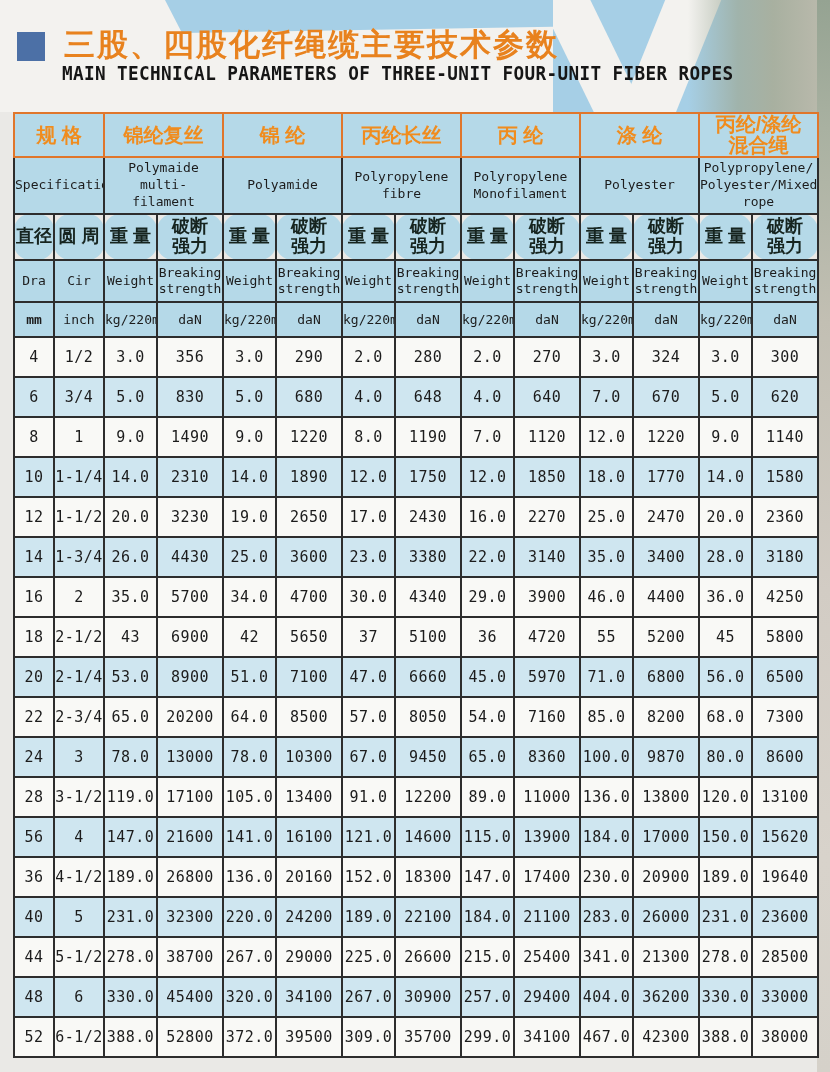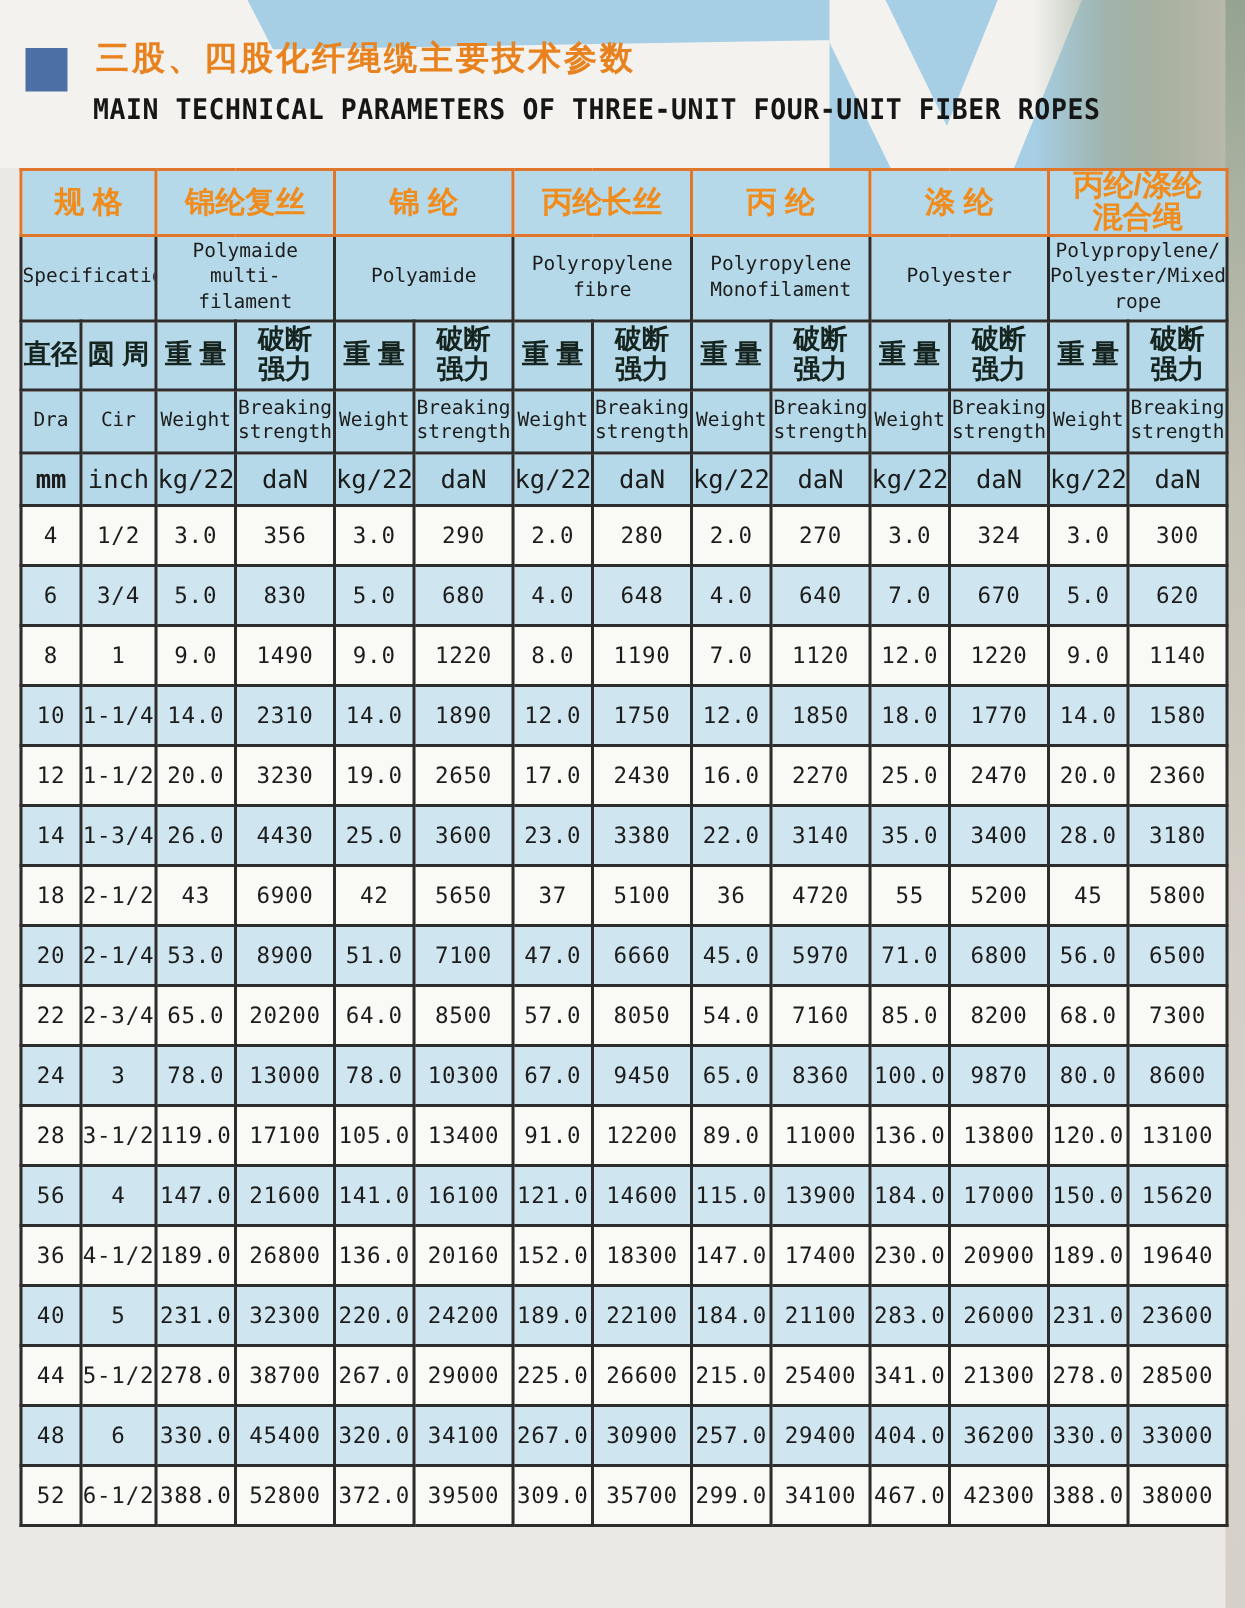--- a/index.html
+++ b/index.html
@@ -15,41 +15,41 @@
     clip-path:polygon(165px 0, 712px 0, 598px 26px, 182px 33px); }
   .top-right-blue { position:absolute; left:553px; top:0; width:264px; height:112px; background:#a6cfe6; overflow:hidden; }
   .top-right-blue .vbar1 { position:absolute; left:18px; top:-70px; width:46px; height:260px; background:#f3f2ef; transform:rotate(-26deg); }
   .top-right-blue .vbar2 { position:absolute; left:92px; top:-80px; width:52px; height:270px; background:#f3f2ef; transform:rotate(22deg); }
   .top-right-gray { position:absolute; left:688px; top:0; width:142px; height:112px;
     background:linear-gradient(90deg, rgba(158,170,152,0) 0%, rgba(158,170,152,.75) 35%, #a8b0a0 60%, #bdbbae 100%); }
   .right-strip { position:absolute; left:817px; top:0; width:13px; height:1072px;
     background:linear-gradient(180deg,#95a392 0%, #a9b1a1 12%, #c2bfb3 30%, #d2ccc4 55%, #d8d3cb 80%, #d5d1c9 100%); }
   
   .title-square { position:absolute; left:17px; top:32px; width:28px; height:29px; background:#4c70a6; }
-  .title-zh { position:absolute; left:64px; top:24px; font-size:22px; font-weight:bold; color:#e8821e;
+  .title-zh { position:absolute; left:64px; top:24px; font-size:31px; font-weight:bold; color:#e8821e;
     letter-spacing:2px; white-space:nowrap; }
   .title-en { position:absolute; left:62px; top:62px; font-size:19px; font-weight:bold; color:#161616;
     letter-spacing:0.4px; white-space:nowrap; font-family:"DejaVu Sans Mono","Liberation Mono",monospace; transform:scaleX(.93); transform-origin:left; }
   
   table.spec { position:absolute; left:13px; top:112px; width:804px; border-collapse:collapse; table-layout:fixed;
     font-family:"DejaVu Sans Mono","Liberation Mono",monospace; }
   table.spec th, table.spec td { border:2px solid #2d2d2d; text-align:center; vertical-align:middle;
     background:#b5d9e8; color:#1c1c1c; overflow:hidden; }
   tr.r-cjk  { height:44px; }
   tr.r-en   { height:57px; }
   tr.r-sub  { height:46px; }
   tr.r-sub2 { height:42px;border-radius:14px; }
   tr.r-unit { height:35px; }
   tr.r-cjk th { border-color:#e0762b; color:#f08c1e; font-weight:bold; font-size:20px;
     font-family:"Liberation Sans",sans-serif; line-height:1.05; white-space:pre-line; }
   tr.r-en th { font-weight:normal; font-size:13px; line-height:1.3; white-space:pre-line; }
   tr.r-sub th { font-weight:bold; font-size:18px; font-family:"Liberation Sans",sans-serif;
-    color:#16241f; line-height:1.1; white-space:pre-line; }
+    color:#16241f; line-height:1.1; white-space:pre-line;border-radius:16px; }
   tr.r-sub2 th { font-weight:normal; font-size:13px; line-height:1.25; white-space:pre-line; }
-  tr.r-unit th { font-weight:normal; font-size:17px; }
+  tr.r-unit th { font-weight:normal; font-size:13px; }
   tr.r-unit th.b { font-weight:bold; }
   table.spec tbody td { height:40px; font-size:15px; background:#f9f9f6; letter-spacing:0.5px; }
   table.spec tbody tr.shaded td { background:#cfe6f0; }
 </style>
 </head>
 <body>
 
 <div class="top-white"></div>
 <div class="top-blue-strip"></div>
 <div class="top-right-blue">
@@ -257,20 +257,36 @@
         <td>23.0</td>
         <td>3380</td>
         <td>22.0</td>
         <td>3140</td>
         <td>35.0</td>
         <td>3400</td>
         <td>28.0</td>
         <td>3180</td>
       </tr>
       <tr>
+        <td>16</td>
+        <td>2</td>
+        <td>35.0</td>
+        <td>5700</td>
+        <td>34.0</td>
+        <td>4700</td>
+        <td>30.0</td>
+        <td>4340</td>
+        <td>29.0</td>
+        <td>3900</td>
+        <td>46.0</td>
+        <td>4400</td>
+        <td>36.0</td>
+        <td>4250</td>
+      </tr>
+      <tr>
         <td>18</td>
         <td>2-1/2</td>
         <td>43</td>
         <td>6900</td>
         <td>42</td>
         <td>5650</td>
         <td>37</td>
         <td>5100</td>
         <td>36</td>
         <td>4720</td>

